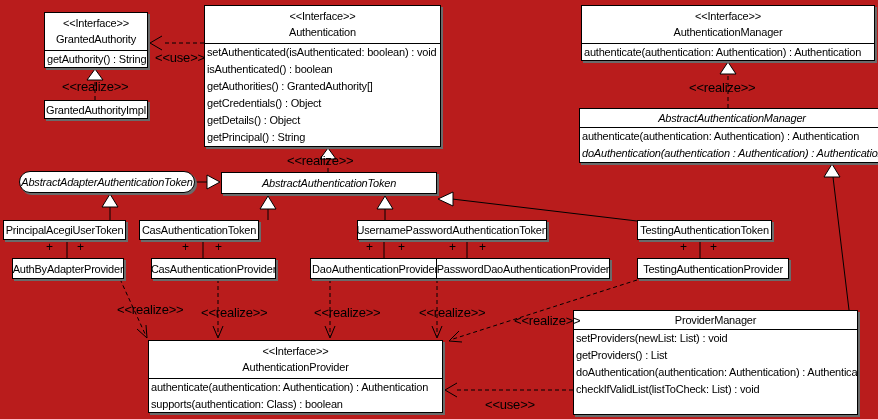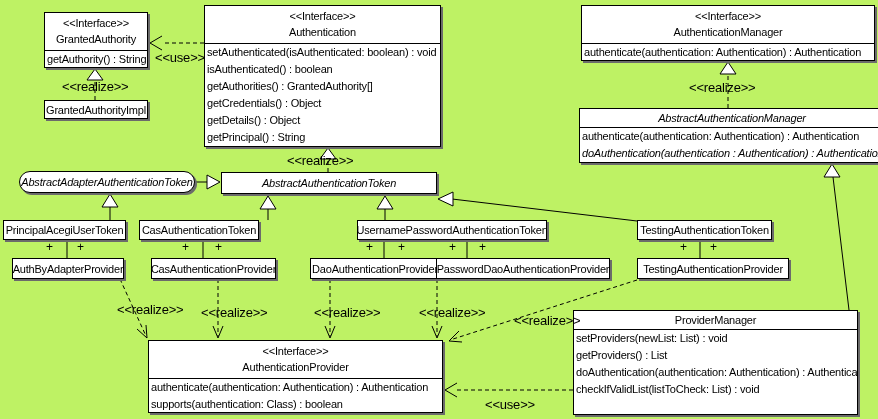--- a/index.html
+++ b/index.html
@@ -1,18 +1,18 @@
 <!DOCTYPE html>
 <html><head>
 <meta charset="utf-8">
 <style>
   html,body {margin:0; padding:0; background:#f0f0ee;}
   .canvas {
     position:relative; width:878px; height:419px; overflow:hidden;
-    background:#bef264; font-family:"Liberation Sans", sans-serif; color:#000;
+    background:#b91c1c; font-family:"Liberation Sans", sans-serif; color:#000;
   }
   .uml-box {
     position:absolute; box-sizing:border-box; background:#ffffff;
     border:1px solid #000; box-shadow:2px 2px 0 #6b6b6b;
     font-size:11px; letter-spacing:-0.2px; overflow:hidden;
   }
   .hdr .stereo {height:19px; line-height:20px; text-align:center; white-space:nowrap; overflow:hidden;}
   .hdr .cname  {height:18px; line-height:15px; text-align:center; white-space:nowrap; overflow:hidden;}
   .name-row {height:18px; line-height:18px; text-align:center; white-space:nowrap; overflow:hidden;}
   .single .cname {height:100%; display:flex; align-items:center; justify-content:center; white-space:nowrap; overflow:hidden;}

